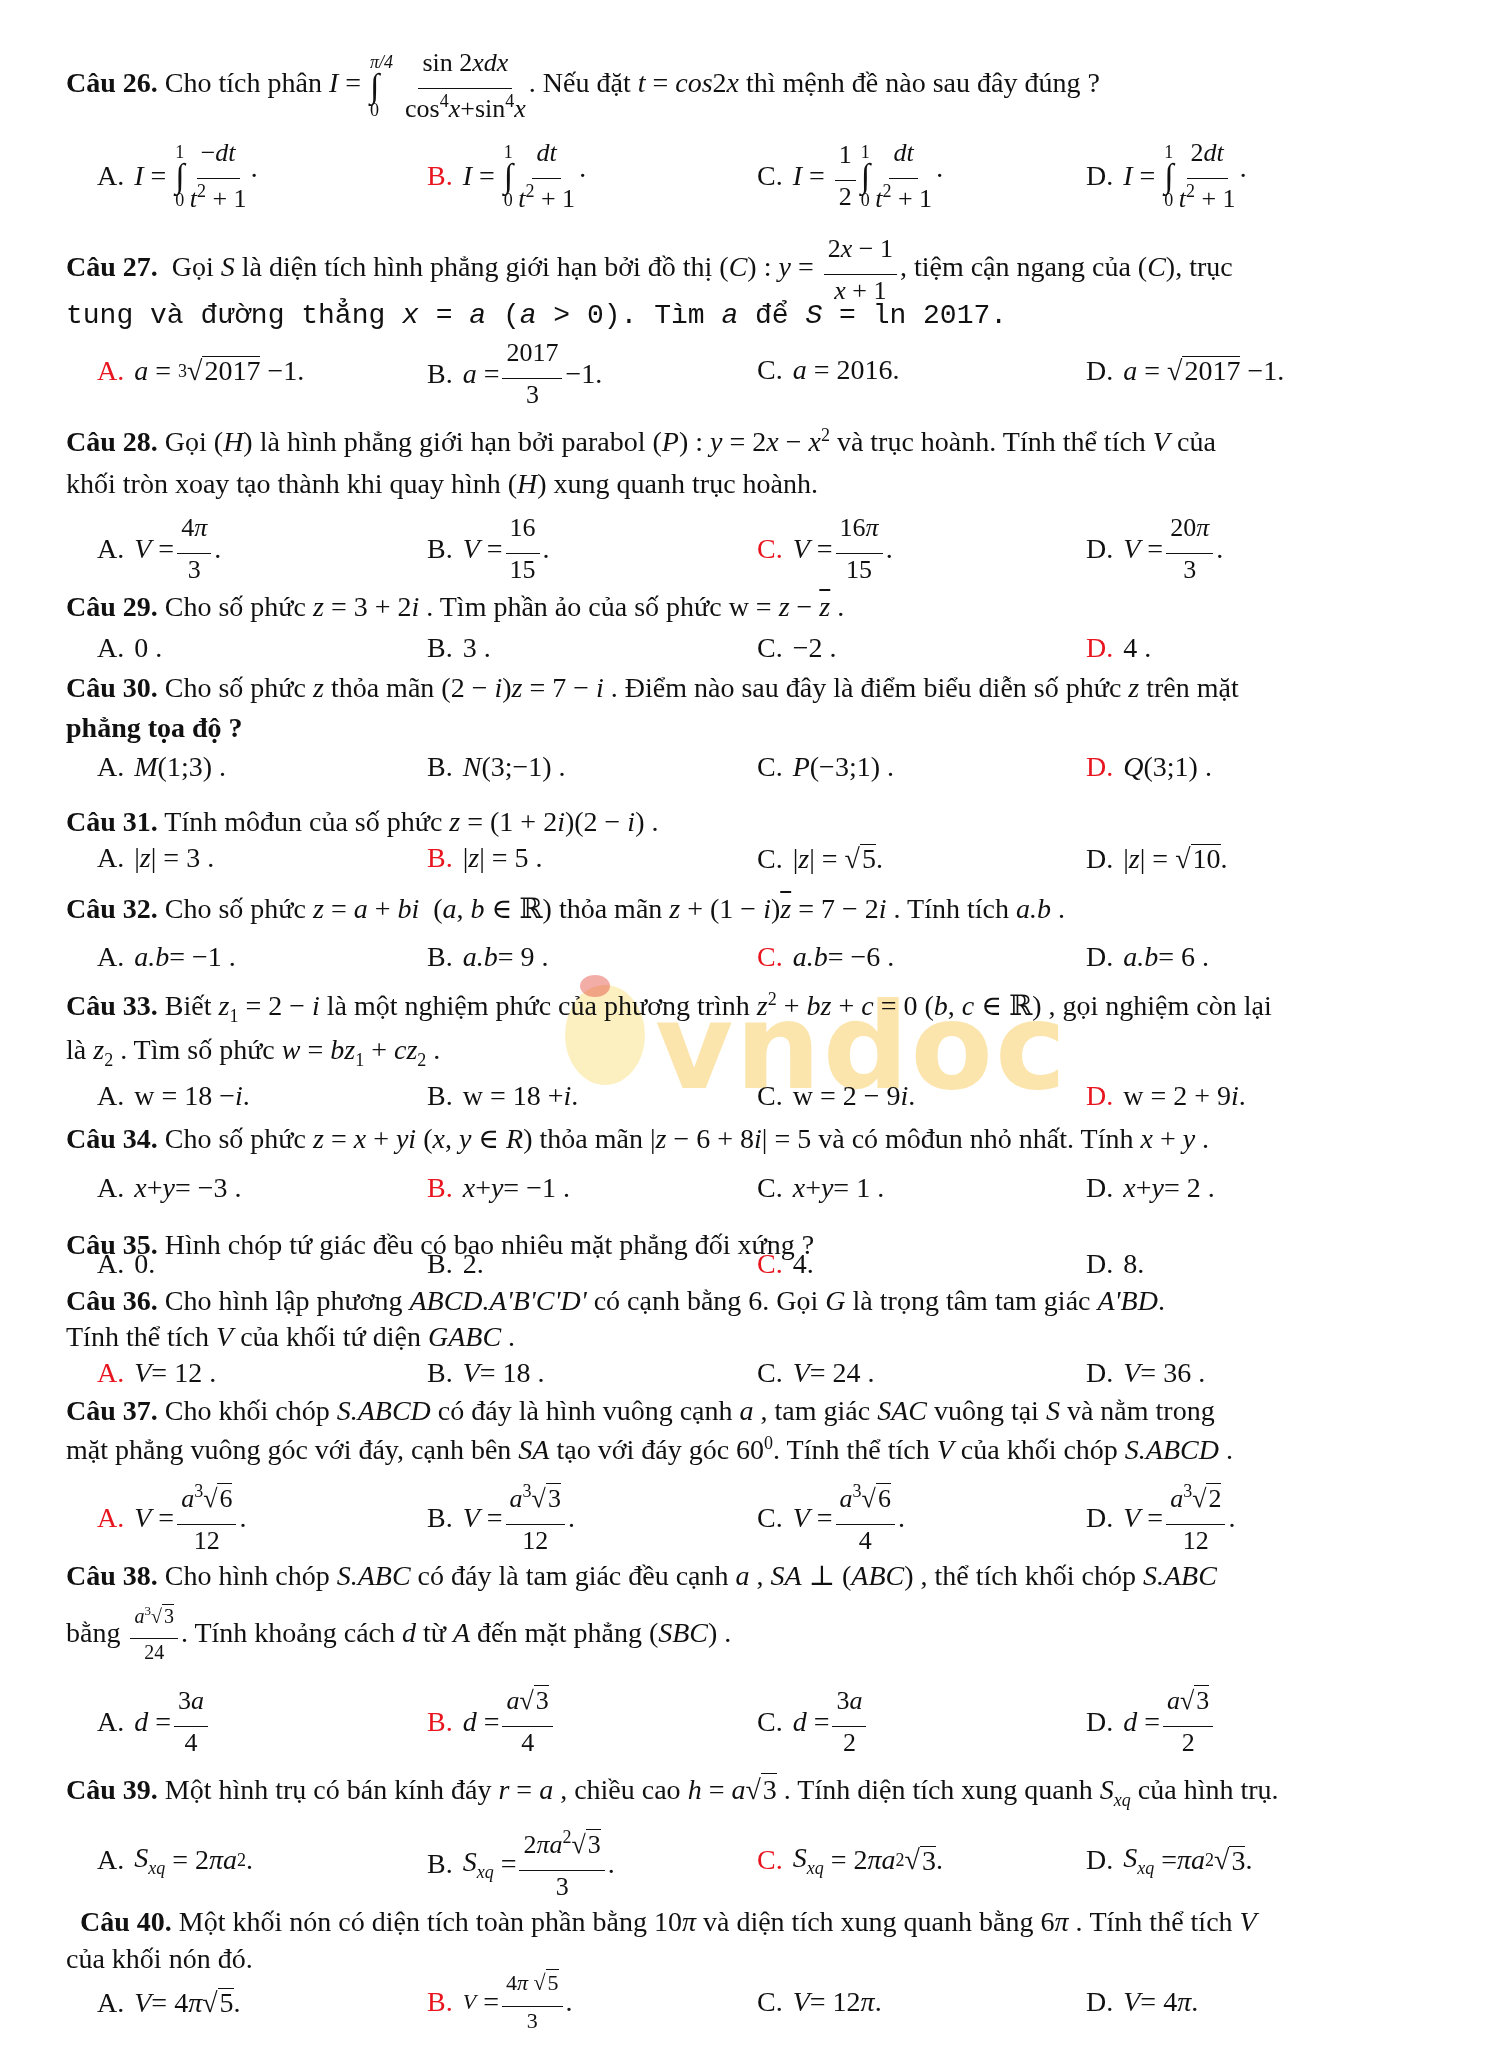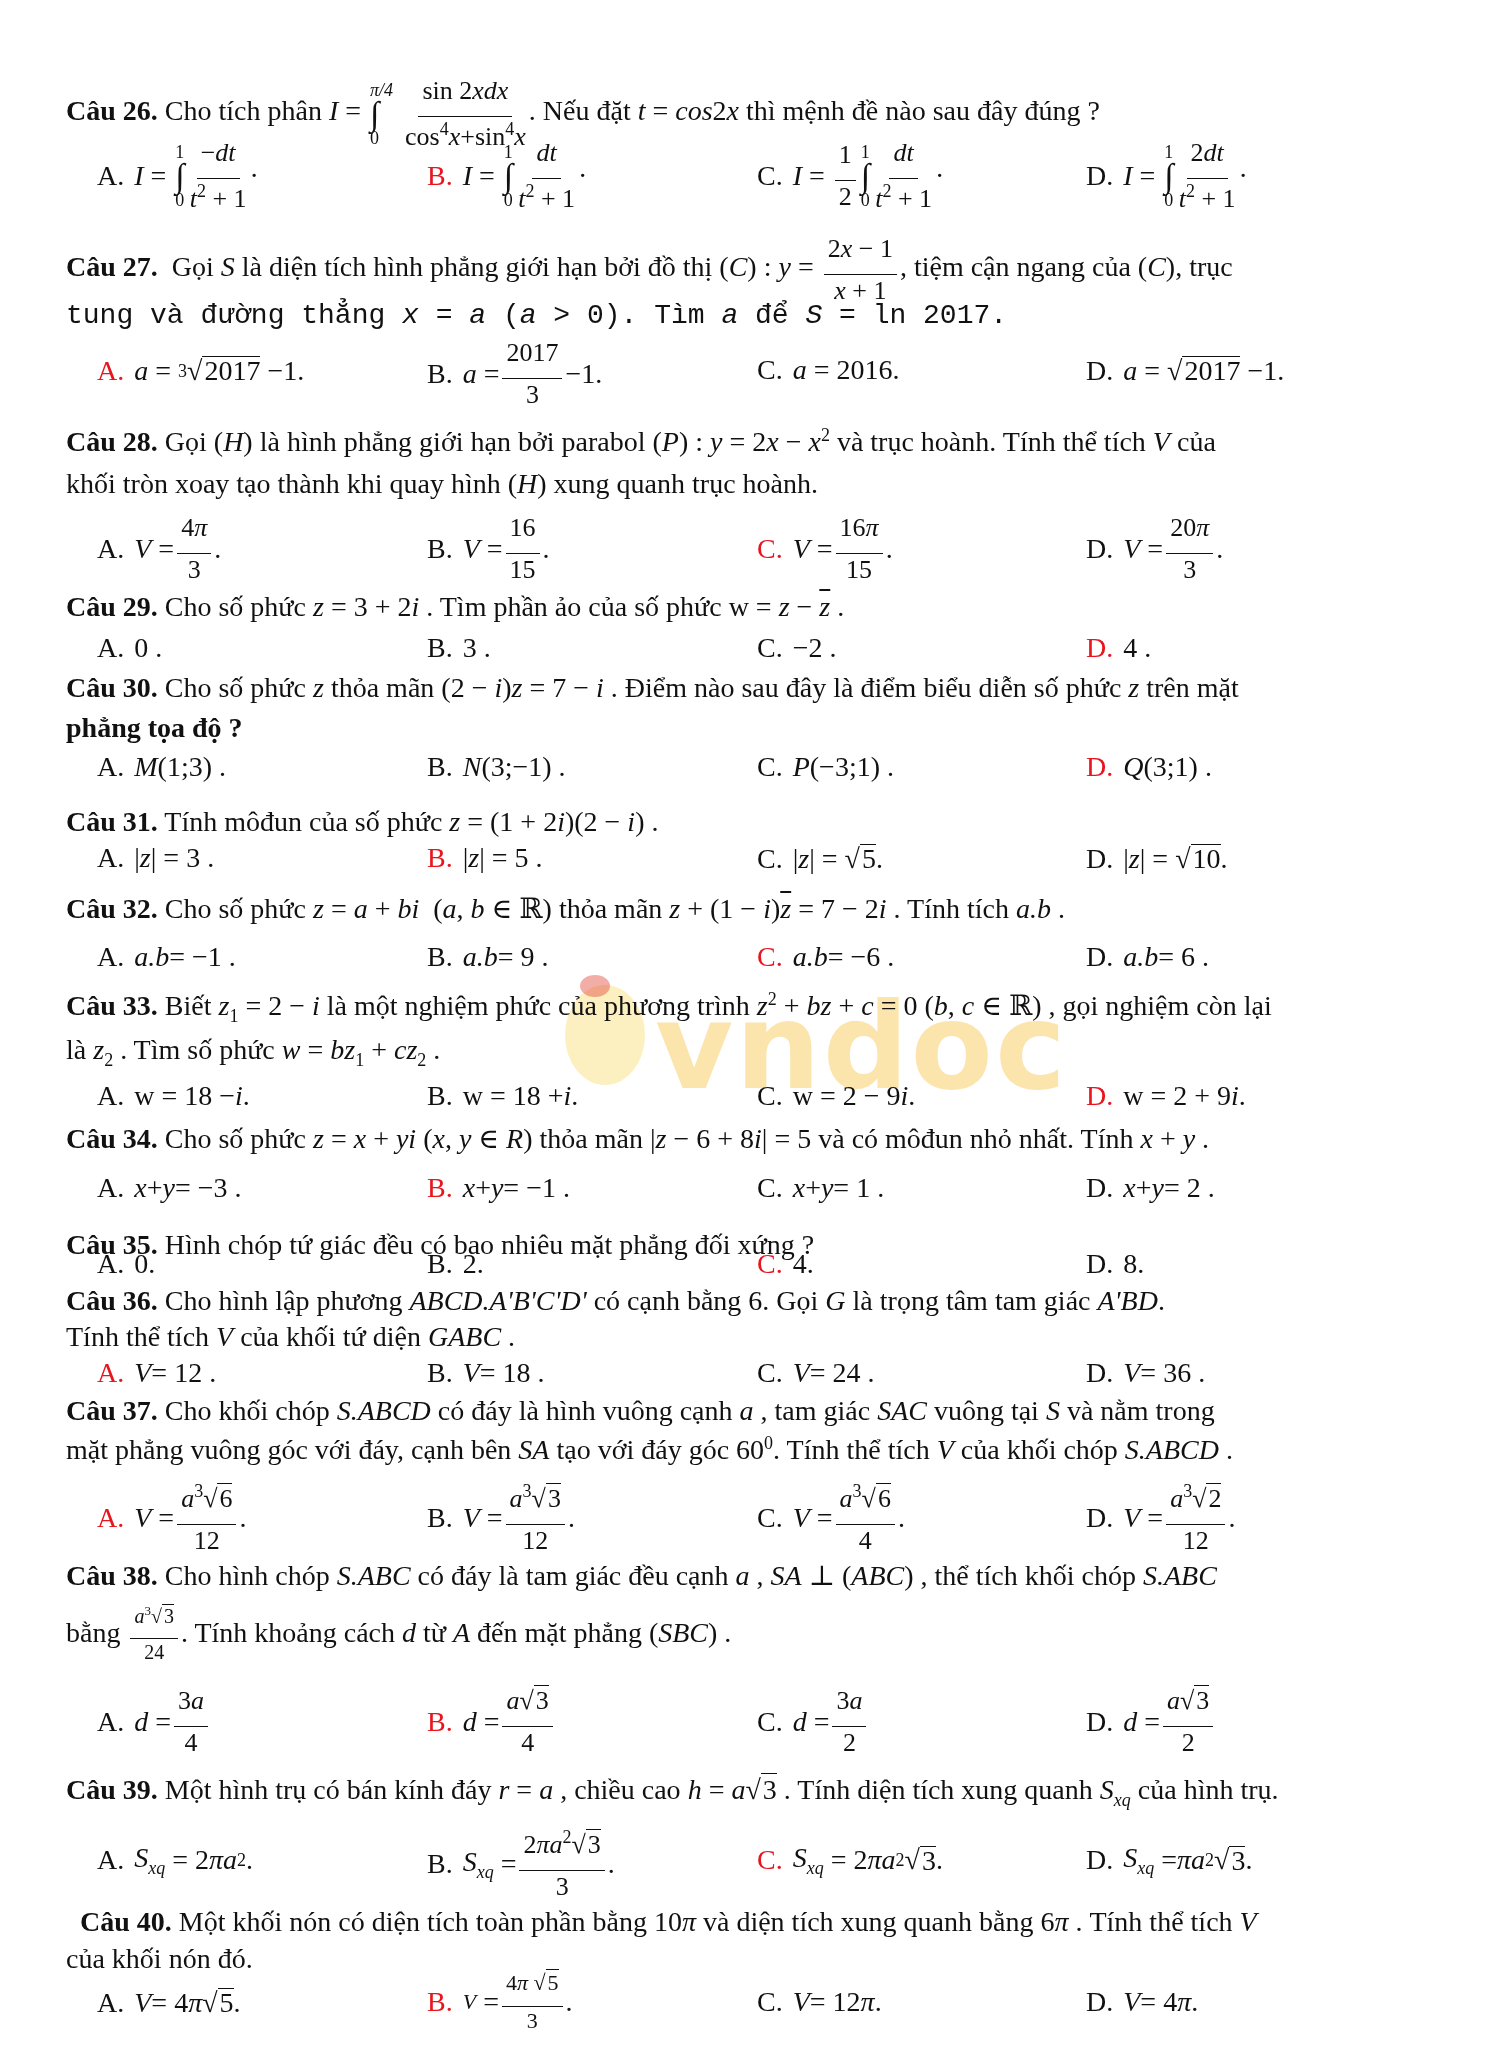--- a/index.html
+++ b/index.html
@@ -29,21 +29,21 @@
 </head>
 <body>
 
 <div class="watermark">
   <div class="wm-chick"></div>
   <div class="wm-comb"></div>
   <div class="wm-text">vndoc</div>
 </div>
 
 <div>
-  <div class="line" style="top:50px;margin-top:28px;">
+  <div class="line" style="top:50px;">
     <span class="q-label">Câu 26.</span>
     Cho tích phân
     <span class="m">I</span> =
     <span class="int">
         <span class="m">π/4</span>
         <span class="sym">∫</span>
         <span>0</span>
       </span>
     <span class="frac">
         <span class="num">sin 2<span class="m">xdx</span></span>

